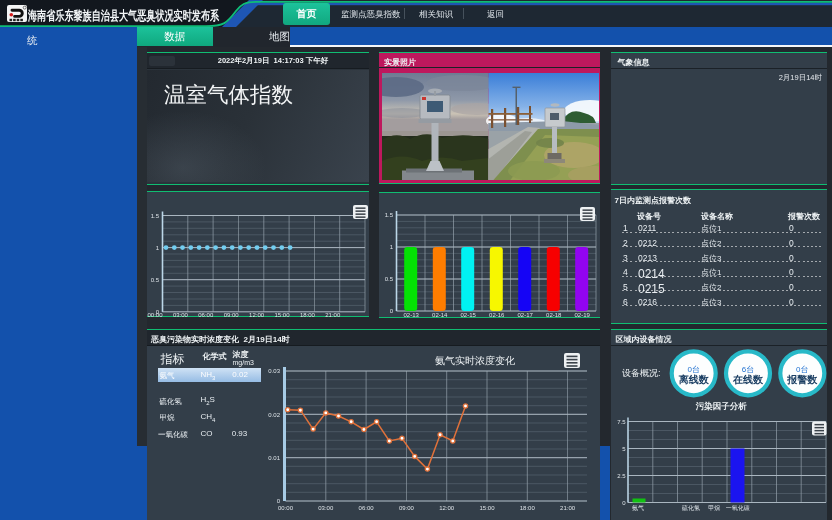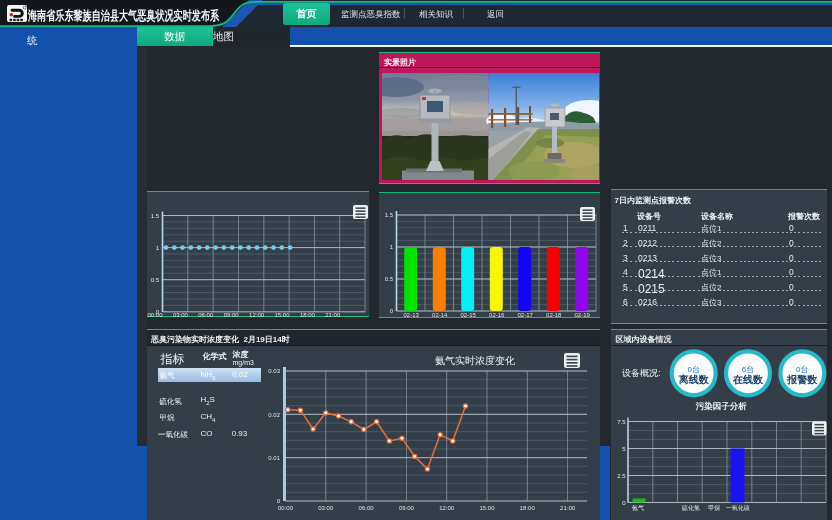--- a/index.html
+++ b/index.html
@@ -35,22 +35,30 @@
 <div class="abs" style="left:341px;top:9px;font-size:8.5px;color:#dde3e8">监测点恶臭指数</div>
 <div class="abs" style="left:404px;top:8px;width:1px;height:11px;background:#46515c"></div>
 <div class="abs" style="left:419px;top:9px;font-size:8.5px;color:#dde3e8">相关知识</div>
 <div class="abs" style="left:463px;top:8px;width:1px;height:11px;background:#46515c"></div>
 <div class="abs" style="left:487px;top:9px;font-size:8.5px;color:#dde3e8">返回</div>
 
 <div class="abs" style="left:137px;top:27px;width:695px;height:18.2px;background:#1351ac"></div>
 <div class="abs" style="left:290px;top:45px;width:542px;height:2px;background:#f4f6f8"></div>
 <div class="abs" style="left:27px;top:33.5px;font-size:10.5px;color:#e8edf2">统</div>
 <div class="abs" style="left:136.5px;top:27px;width:76.5px;height:18.5px;background:linear-gradient(#1cc29b,#0fa87e);text-align:center;line-height:19px;font-size:10.5px;color:#fff">数据</div>
-<div class="abs" style="left:213px;top:27px;width:77px;height:19.5px;background:#21262d;text-align:left;line-height:19px;font-size:10.5px;color:#e3e8ec">地图</div>
-
+<div class="abs" style="left:213px;top:27px;width:77px;height:19.5px;background:#21262d;text-align:right;line-height:19px;font-size:10.5px;color:#e3e8ec">地图</div>
+
+<div class="abs" style="left:147px;top:52px;width:222px;height:130.5px;background:#2b333b;border-top:1.6px solid #10bd72;border-bottom:1.6px solid #10bd72">
+  <div class="abs" style="left:0;top:0;width:222px;height:15.5px;background:#20262d;border-bottom:1px solid #161b20;text-align:center;font-size:7.5px;font-weight:bold;line-height:15px;color:#eef2f4;padding-left:30px;box-sizing:border-box">2022年2月19日&nbsp; 14:17:03 下午好</div>
+  <div class="abs" style="left:2px;top:2.5px;width:26px;height:10.5px;background:#2b323a;border-radius:2px"></div>
+  <div class="abs" style="left:0;top:16.5px;width:222px;height:112.5px;background:linear-gradient(115deg,#232930 0%,#2a3138 45%,#3a434d 100%)">
+    <div class="abs" style="left:0;top:40px;width:120px;height:72px;background:radial-gradient(ellipse at 30% 80%,rgba(125,140,155,0.22),rgba(125,140,155,0) 70%)"></div>
+  </div>
+  <div class="abs" style="left:17px;top:26.5px;font-size:21.5px;color:#f3f5f6">温室气体指数</div>
+</div>
 
 <div class="abs" style="left:379px;top:51.6px;width:220.5px;height:130.5px;background:#be185d;border-top:1.6px solid #10bd72;border-bottom:1.6px solid #10bd72">
   <div class="abs phdr" style="left:5px;top:4px">实景照片</div>
   <div class="abs" style="left:0;top:14.5px;width:220.5px;height:1px;background:#1b2127"></div>
   <svg class="abs" style="left:2.5px;top:20.4px" width="217" height="107.5" viewBox="0 0 217 107.5">
     <defs>
       <linearGradient id="sky1" x1="0" y1="0" x2="0" y2="1">
         <stop offset="0" stop-color="#6e7b93"></stop>
             <stop offset="0.40" stop-color="#8f99a9"></stop>
             <stop offset="0.60" stop-color="#cbc3b5"></stop>
@@ -110,20 +118,25 @@
     <rect x="130.5" y="13.6" width="8" height="1.4" fill="#55606a"></rect>
     <rect x="163" y="35" width="20" height="19" rx="1" fill="#c6cacd" stroke="#8f959b" stroke-width="0.7"></rect>
     <rect x="168" y="40" width="9" height="7" fill="#4e5c6a"></rect>
     <rect x="170" y="54" width="5" height="28" fill="#b7bcc1"></rect>
     <rect x="165.5" y="80" width="14" height="8" fill="#6e6a63"></rect>
     <rect x="162" y="86" width="21" height="4" fill="#8d8879"></rect>
     <ellipse cx="173" cy="32" rx="4.5" ry="1.7" fill="#b2b8be"></ellipse>
 </svg>
 </div>
 
+<div class="abs" style="left:611px;top:51.5px;width:216px;height:131px;background:#333e49;border-top:1.6px solid #10bd72;border-bottom:1.6px solid #10bd72">
+  <div class="abs phdr" style="left:6.5px;top:4px">气象信息</div>
+  <div class="abs" style="left:0;top:15px;width:216px;height:1px;background:#1b2127"></div>
+  <div class="abs" style="right:5px;top:20px;font-size:7.5px;color:#e6eaee">2月19日14时</div>
+</div>
 
 <div class="abs" style="left:147px;top:190.5px;width:222px;height:124.5px;background:#333e49;border-top:1.6px solid #10bd72;border-bottom:1.6px solid #10bd72">
   <svg class="abs" style="left:0;top:0" width="222" height="130" viewBox="0 0 222 130">
 <line x1="15.5" y1="23.5" x2="218" y2="23.5" stroke="#525e69" stroke-width="0.8" opacity="1"></line>
 <line x1="15.5" y1="29.9" x2="218" y2="29.9" stroke="#525e69" stroke-width="0.8" opacity="1"></line>
 <line x1="15.5" y1="36.3" x2="218" y2="36.3" stroke="#525e69" stroke-width="0.8" opacity="1"></line>
 <line x1="15.5" y1="42.8" x2="218" y2="42.8" stroke="#525e69" stroke-width="0.8" opacity="1"></line>
 <line x1="15.5" y1="49.2" x2="218" y2="49.2" stroke="#525e69" stroke-width="0.8" opacity="1"></line>
 <line x1="15.5" y1="55.6" x2="218" y2="55.6" stroke="#525e69" stroke-width="0.8" opacity="1"></line>
 <line x1="15.5" y1="62.0" x2="218" y2="62.0" stroke="#525e69" stroke-width="0.8" opacity="1"></line>

